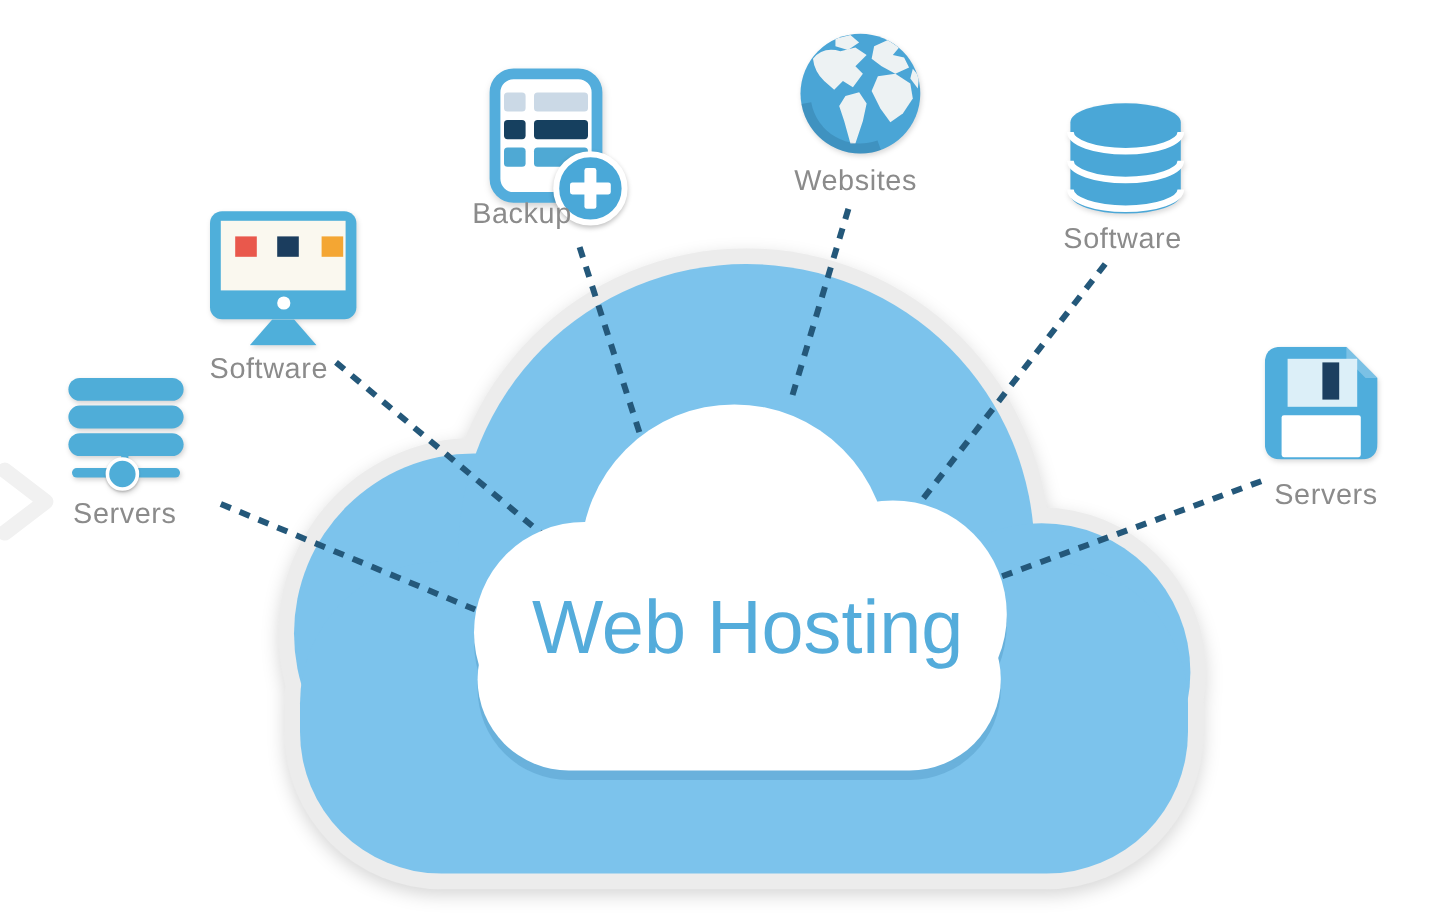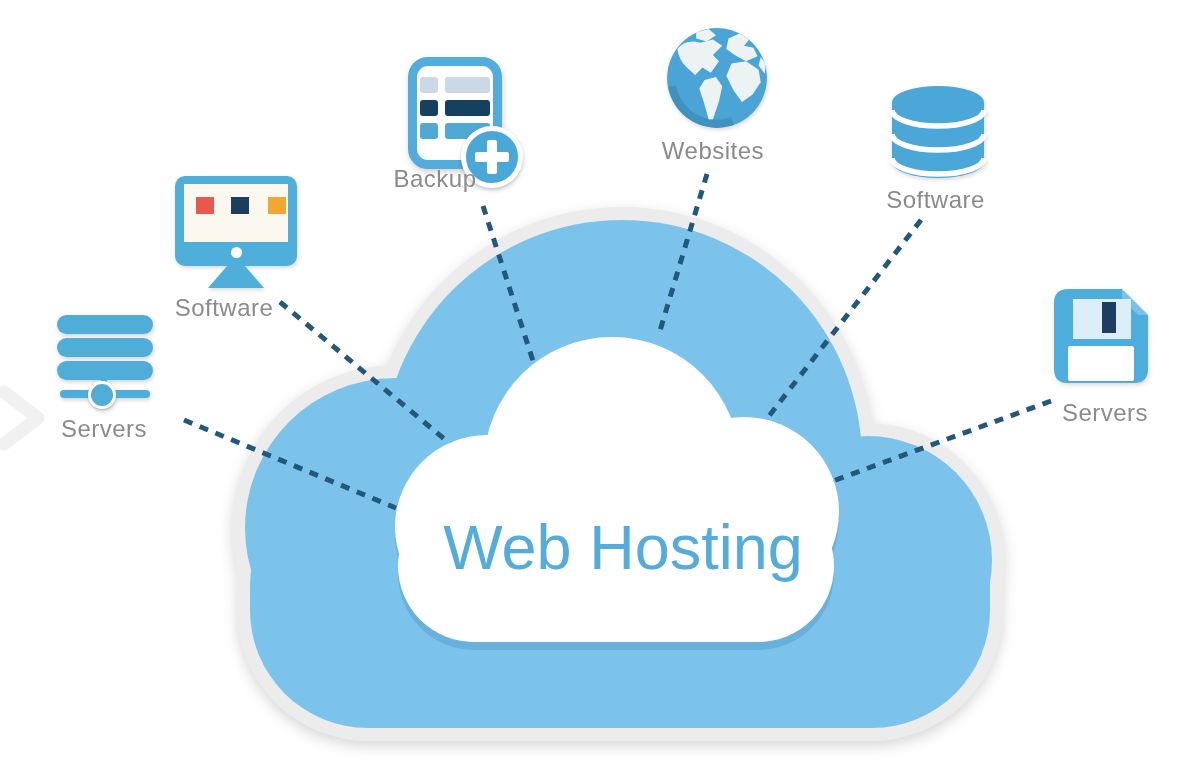--- a/index.html
+++ b/index.html
@@ -10,21 +10,21 @@
   .stage svg.scene{position:absolute;left:0;top:0;z-index:0;}
   .layer{position:absolute;z-index:2;}
 
   
   .node-label{
     position:absolute;z-index:2;color:#8B8B8B;font-size:24px;line-height:1.1;
     text-align:center;letter-spacing:.5px;
   }
   .title{
     position:absolute;z-index:3;left:370px;top:492px;width:506px;text-align:center;
-    color:#54ACDB;font-size:63px;letter-spacing:0px;line-height:1;font-weight:400;margin-top:24px;
+    color:#54ACDB;font-size:63px;letter-spacing:0px;line-height:1;font-weight:400;
   }
 
   
   .servers{left:57px;top:315px;width:96px;height:96px;filter:drop-shadow(1px 2px 2px rgba(0,0,0,.18));}
   .srv-bar{position:absolute;left:0;width:96px;height:19px;border-radius:9.5px;background:#4FADD8;}
   .srv-stem{position:absolute;left:44px;top:62px;width:6px;height:28px;background:#4FADD8;}
   .srv-rail{position:absolute;left:3px;top:75px;width:90px;height:8px;border-radius:4px;background:#4FADD8;}
   .srv-node{position:absolute;left:31px;top:66px;width:22px;height:22px;border-radius:50%;
     background:#4FADD8;border:3px solid #fff;box-shadow:0 1px 2px rgba(0,0,0,.2);}
 

